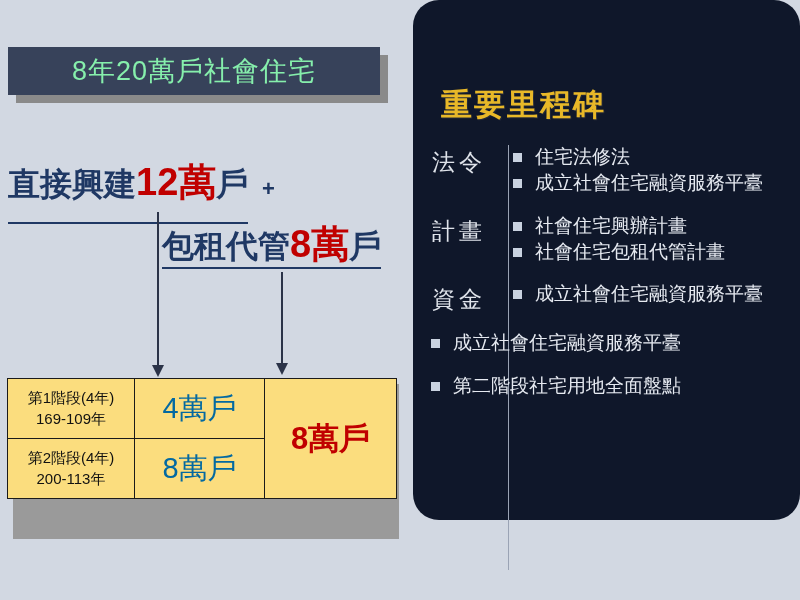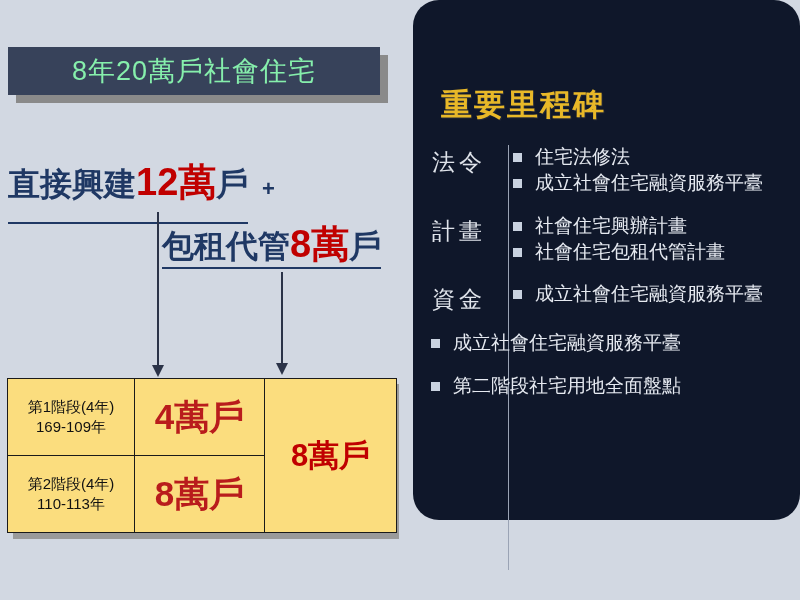--- a/index.html
+++ b/index.html
@@ -100,43 +100,43 @@
   
   #table-shadow {
     position: absolute;
     left: 13px; top: 384px;
     width: 386px; height: 155px;
     background: #9a9a9a;
   }
   #plan-table {
     position: absolute;
     left: 7px; top: 378px;
-    width: 386px; height: 155px;
+    width: 386px; height: 121px;
     border-collapse: collapse;
     background: #fbdd7e;
     table-layout: fixed;
   }
   #plan-table td {
     border: 1px solid #1a1a1a;
     background: #fbdd7e;
     text-align: center;
     vertical-align: middle;
     padding: 0;
   }
   .cell-stage {
     width: 126px;
     color: #111111;
     font-size: 15px;
     line-height: 1.35;
   }
   .cell-qty {
     width: 129px;
-    color: #b91c1c;
-    font-size: 35px;
-    font-weight: bold;
+    color: #0369a1;
+    font-size: 29px;
+    font-weight: normal;
   }
   .cell-total {
     width: 131px;
     color: #c00000;
     font-size: 31px;
     font-weight: bold;
   }
 
   
   #right-panel {
@@ -234,21 +234,21 @@
       <td class="cell-stage">
         <div>第1階段(4年)</div>
         <div>169-109年</div>
       </td>
       <td class="cell-qty">4萬戶</td>
       <td class="cell-total" rowspan="2">8萬戶</td>
     </tr>
     <tr>
       <td class="cell-stage">
         <div>第2階段(4年)</div>
-        <div>110-113年</div>
+        <div>200-113年</div>
       </td>
       <td class="cell-qty">8萬戶</td>
     </tr>
   </tbody>
     </table>
 </div>
 
 <div id="right-panel">
   <div id="milestones-title">重要里程碑</div>
   <div id="milestones-divider"></div>

